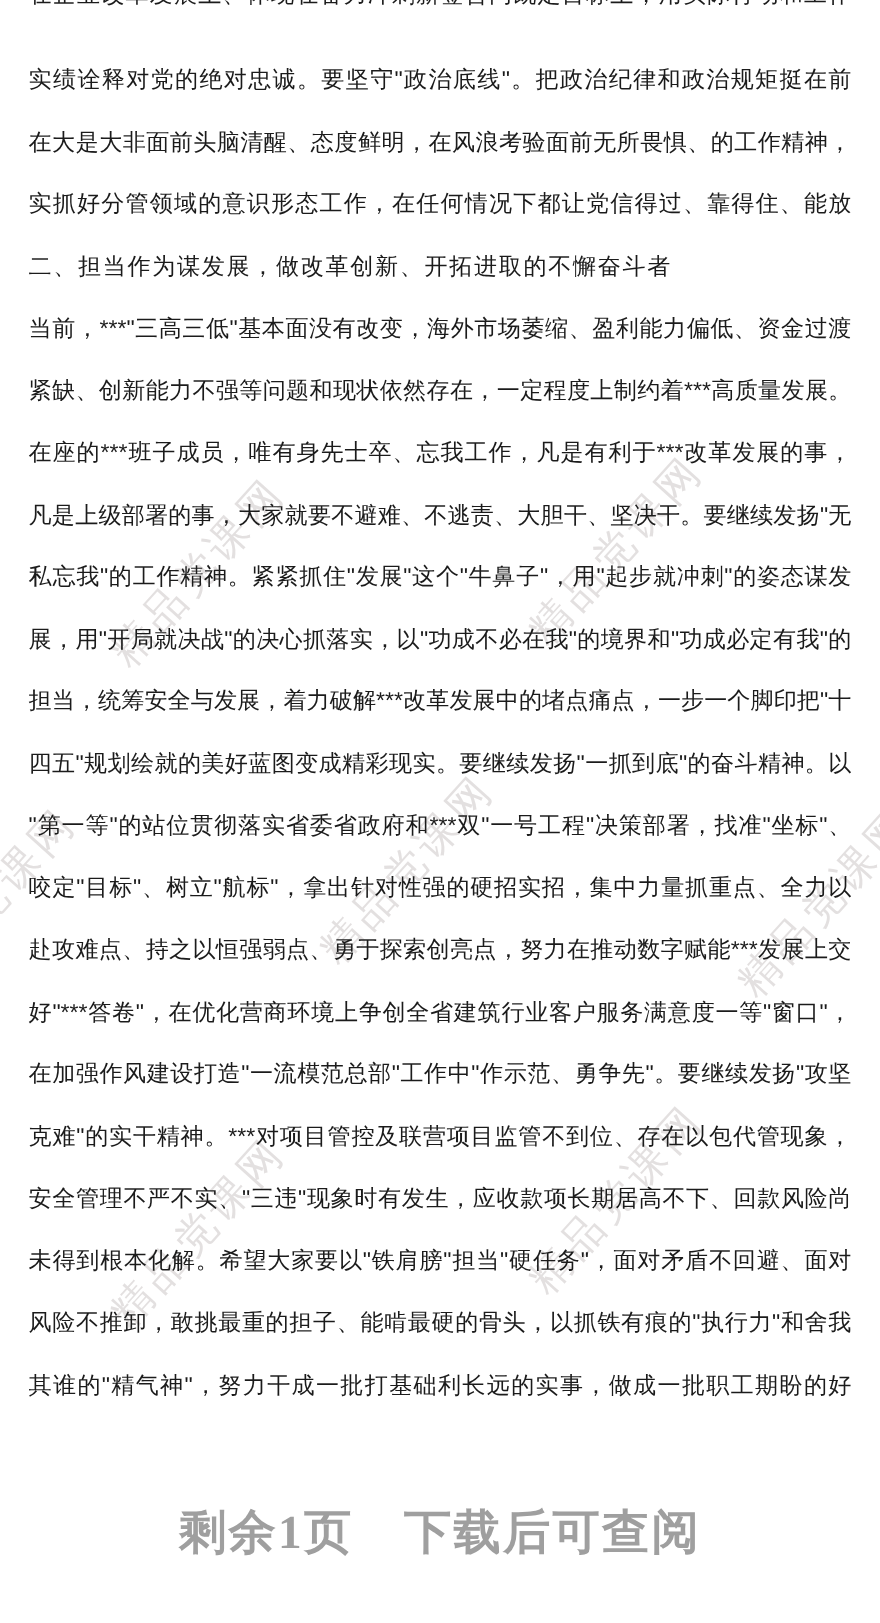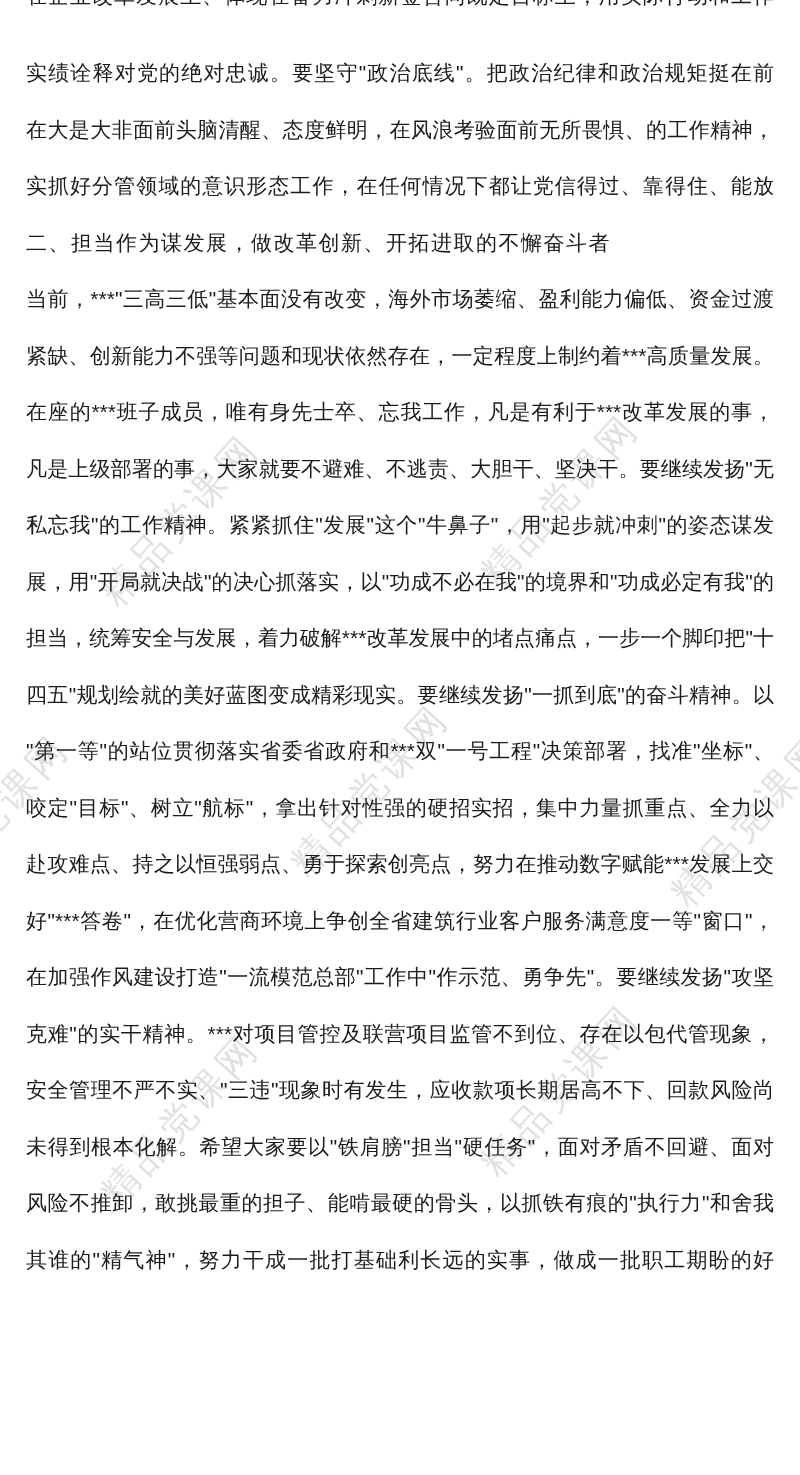--- a/index.html
+++ b/index.html
@@ -126,14 +126,17 @@
         <div class="line">好"***答卷"，在优化营商环境上争创全省建筑行业客户服务满意度一等"窗口"，</div>
         <div class="line">在加强作风建设打造"一流模范总部"工作中"作示范、勇争先"。要继续发扬"攻坚</div>
         <div class="line">克难"的实干精神。***对项目管控及联营项目监管不到位、存在以包代管现象，</div>
         <div class="line">安全管理不严不实、"三违"现象时有发生，应收款项长期居高不下、回款风险尚</div>
         <div class="line">未得到根本化解。希望大家要以"铁肩膀"担当"硬任务"，面对矛盾不回避、面对</div>
         <div class="line">风险不推卸，敢挑最重的担子、能啃最硬的骨头，以抓铁有痕的"执行力"和舍我</div>
         <div class="line">其谁的"精气神"，努力干成一批打基础利长远的实事，做成一批职工期盼的好事，</div>
       </div>
   </div>
 
+  <div class="banner">
+    <span class="gap">剩余1页</span><span>下载后可查阅</span>
+  </div>
 
 </div>
 
 </body></html>

